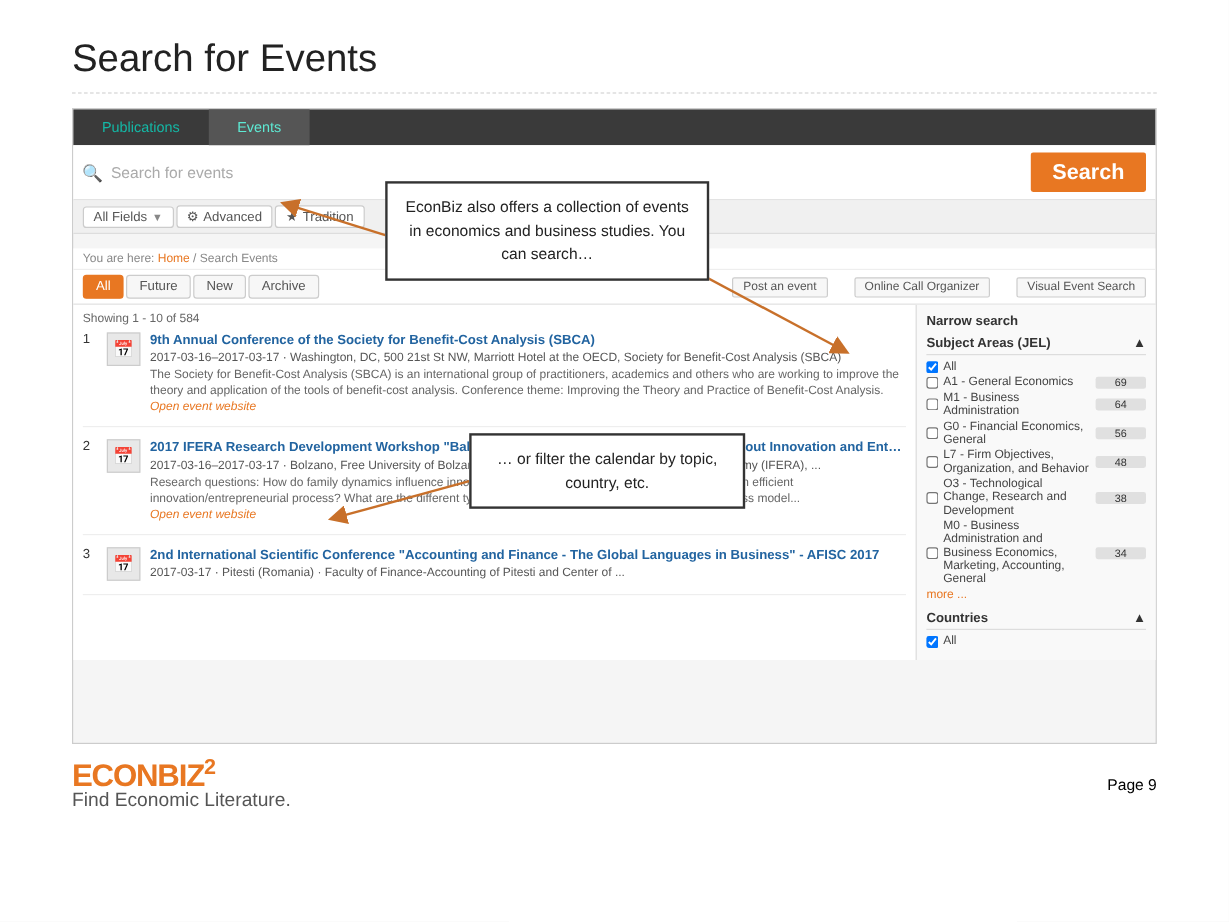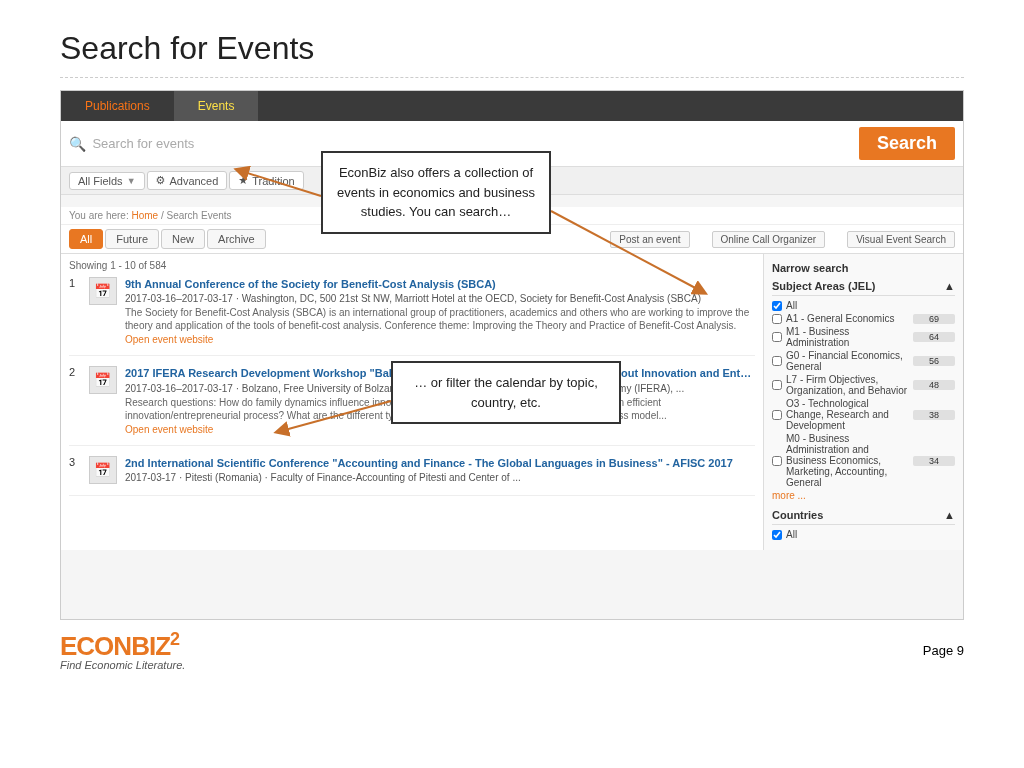--- a/index.html
+++ b/index.html
@@ -37,27 +37,27 @@
     }
 
     
     .nav-bar {
       background: #3a3a3a;
       display: flex;
       align-items: center;
     }
     .nav-tab {
       padding: 8px 24px;
-      color: #f97316;
+      color: #14b8a6;
       font-size: 12px;
       cursor: pointer;
     }
     .nav-tab.active {
       background: #555;
-      color: #fde047;
+      color: #5eead4;
     }
 
     
     .search-row {
       background: #fff;
       display: flex;
       align-items: center;
       padding: 6px 8px;
       border-bottom: 1px solid #ddd;
     }
@@ -201,21 +201,21 @@
       font-size: 11px;
       color: #2264a0;
       font-weight: bold;
       line-height: 1.3;
       white-space: nowrap;
       overflow: hidden;
       text-overflow: ellipsis;
     }
     .result-date { font-size: 10px; color: #555; margin: 2px 0; }
     .result-desc { font-size: 10px; color: #666; line-height: 1.3; display: -webkit-box; -webkit-line-clamp: 2; -webkit-box-orient: vertical; overflow: hidden; }
-    .result-link { font-size: 10px; color: #e87722; margin-top: 2px; }
+    .result-link { font-size: 10px; color: #e87722; margin-top: 2px; font-style: italic; }
 
     
     .sidebar-right {
       width: 200px;
       min-width: 200px;
       background: #f9f9f9;
       border-left: 1px solid #ddd;
       padding: 8px;
       font-size: 11px;
     }
@@ -263,21 +263,21 @@
       padding: 10px 14px;
       font-size: 13px;
       color: #222;
       text-align: center;
       line-height: 1.5;
       z-index: 10;
     }
     .callout-1 {
       left: 260px;
       top: 60px;
-      width: 230px;
+      width: 270px;
     }
     .callout-2 {
       left: 330px;
       top: 270px;
       width: 230px;
     }
 
     
     .overlay-svg {
       position: absolute;
@@ -296,21 +296,21 @@
     }
     .logo-area { display: flex; flex-direction: column; }
     .logo-text {
       font-size: 26px;
       font-weight: bold;
       color: #111;
       letter-spacing: -1px;
       line-height: 1;
     }
     .logo-text span { color: #e87722; }
-    .logo-tagline { font-size: 11px; color: #555; font-style: italic; }
+    .logo-tagline { font-size: 16px; color: #555; }
     .page-num { font-size: 13px; color: #000000; }
   </style>
 </head>
 <body>
 
 <h1 class="page-title">Search for Events</h1>
 
 <hr class="dotted-line">
 
 <div class="screenshot-box" style="height:530px;">

